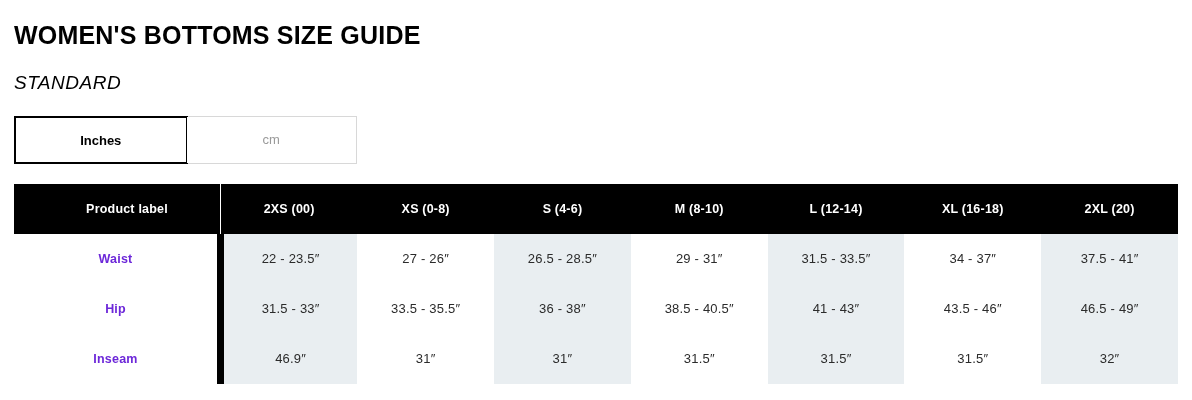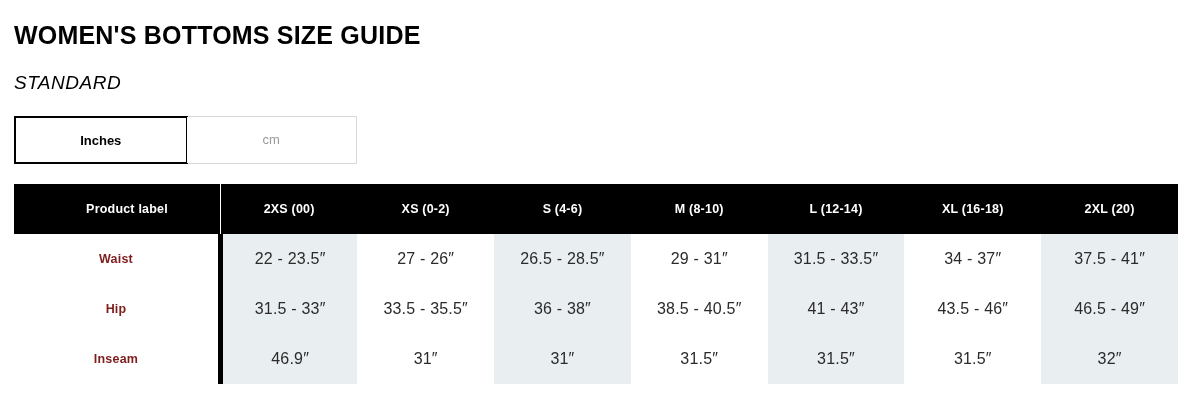--- a/index.html
+++ b/index.html
@@ -86,31 +86,31 @@
   }
   thead th.label-col {
     width: 186px;
     border-right: 1px solid #ffffff;
     padding-left: 20px;
   }
   tbody td {
     height: 50px;
     text-align: center;
     vertical-align: middle;
-    font-size: 16px;
+    font-size: 13px;
     color: #2b2b2b;
     letter-spacing: 0.2px;
     background: #ffffff;
   }
   tbody td.row-label {
     font-weight: bold;
-    color: #7f1d1d;
+    color: #6d28d9;
     font-size: 12.5px;
     background: #ffffff;
-    border-right: 5px solid #000000;
+    border-right: 7px solid #000000;
     width: 186px;
     margin-top: 12px;
   }
   tbody td.shaded {
     background: #e9eef1;
   }
 </style>
 </head>
 <body>
 
@@ -123,21 +123,21 @@
   <div class="unit-tabs">
     <div class="unit-tab active">Inches</div>
     <div class="unit-tab">cm</div>
   </div>
 
   <table class="size-table">
     <thead>
       <tr>
         <th class="label-col">Product label</th>
         <th>2XS (00)</th>
-        <th>XS (0-2)</th>
+        <th>XS (0-8)</th>
         <th>S (4-6)</th>
         <th>M (8-10)</th>
         <th>L (12-14)</th>
         <th>XL (16-18)</th>
         <th>2XL (20)</th>
       </tr>
     </thead>
     <tbody>
       <tr>
         <td class="row-label">Waist</td>

